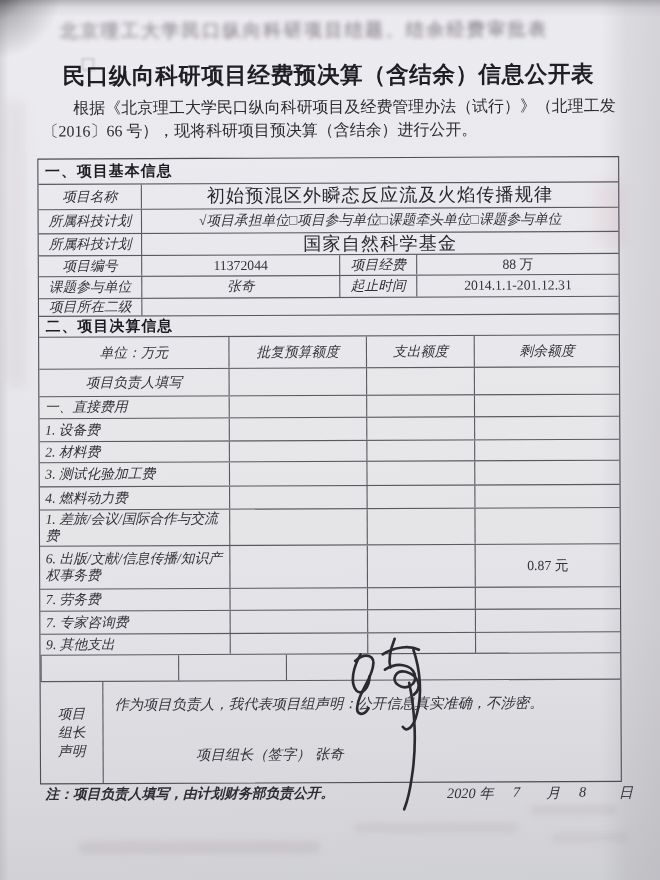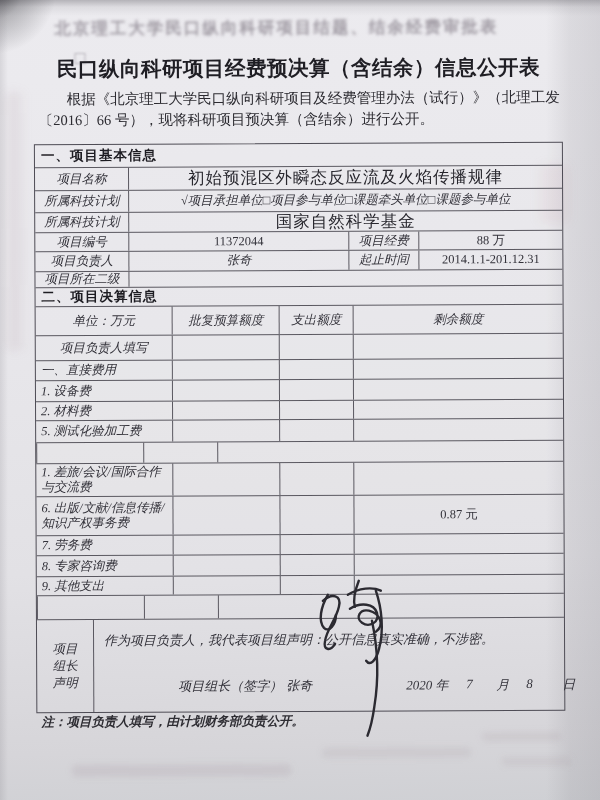--- a/index.html
+++ b/index.html
@@ -51,33 +51,33 @@
   .center{justify-content:center;text-align:center;}
   .kai{font-style:italic;}
   .sechead{
     font-family:"Liberation Sans","DejaVu Sans",sans-serif;font-weight:bold;
     font-size:13.5px;color:#1d1c22;letter-spacing:1px;padding-left:6px;align-items:center;display:flex;
   }
   .bigval{font-size:16.5px;color:#28272e;letter-spacing:1px;}
   .h22{height:22px}.h23{height:23px}.h20{height:20px}.h21{height:21px}.h19{height:19px}
   .h16{height:16px}.h29{height:29px}.h25{height:25px}.h33{height:33px}.h39{height:39px}.h24{height:24px}.h93{height:93px}
   .w-lab1{width:93px}.w-rest{flex:1}
-  .w-num{width:220px}.w-lab2{width:70px}.w-val2{flex:1}
-  .w-c1{width:136px}.w-c2{width:107px}.w-c3{width:74px}.w-c4{flex:1}
+  .w-num{width:180px}.w-lab2{width:70px}.w-val2{flex:1}
+  .w-c1{width:172px}.w-c2{width:125px}.w-c3{width:98px}.w-c4{flex:1}
   .lpad{justify-content:flex-start;padding-left:5px;}
   .wrap2{line-height:15px;padding:2px 6px 2px 5px;justify-content:flex-start;}
 
   .decl-label{width:56px;display:flex;align-items:center;justify-content:center;
     white-space:pre-line;text-align:right;line-height:17px;font-style:italic;}
   .decl-body{flex:1;border-left:1px solid #5a5860;position:relative;overflow:visible;}
   .decl-statement{position:absolute;left:10px;top:12px;font-size:13px;}
   .decl-signline{position:absolute;left:0;top:58px;width:100%;height:20px;font-size:13px;}
   .sign-label{position:absolute;left:84px;}
   .sign-name{position:absolute;left:192px;}
-  .dy{position:absolute;}
+  .dy{position:absolute;margin-top:36px;}
   .d0{left:312px}.d1{left:372px}.d2{left:402px}.d3{left:432px}.d4{left:468px}
   .signature-svg{position:absolute;left:218px;top:-46px;width:90px;height:182px;overflow:visible;z-index:3;}
 
   .footnote{position:absolute;left:40px;top:713px;font-size:12.5px;font-weight:bold;color:#2e2d33;}
 </style>
 </head>
 <body>
 
 <div class="shade topband"></div>
 <div class="shade tlcorner"></div>
@@ -124,21 +124,21 @@
     </div>
 
     <div class="row h19">
       <div class="cell w-lab1 center kai">项目编号</div>
       <div class="cell w-num bl center">11372044</div>
       <div class="cell w-lab2 bl center kai">项目经费</div>
       <div class="cell w-val2 bl center">88 万</div>
     </div>
 
     <div class="row h20">
-      <div class="cell w-lab1 center kai">项目负责人</div>
+      <div class="cell w-lab1 center kai">课题参与单位</div>
       <div class="cell w-num bl center kai">张奇</div>
       <div class="cell w-lab2 bl center kai">起止时间</div>
       <div class="cell w-val2 bl center">2014.1.1-201.12.31</div>
     </div>
 
     <div class="row h16">
       <div class="cell w-lab1 center kai">项目所在二级</div>
       <div class="cell w-rest bl"></div>
     </div>
 
@@ -175,27 +175,28 @@
     </div>
 
     <div class="row h19">
       <div class="cell w-c1 lpad kai">2. 材料费</div>
       <div class="cell w-c2 bl center"></div>
       <div class="cell w-c3 bl center"></div>
       <div class="cell w-c4 bl center"></div>
     </div>
 
     <div class="row h22">
-      <div class="cell w-c1 lpad kai">5. 测试化验加工费</div>
+      <div class="cell w-c1 lpad kai">3. 测试化验加工费</div>
       <div class="cell w-c2 bl center"></div>
       <div class="cell w-c3 bl center"></div>
       <div class="cell w-c4 bl center"></div>
     </div>
 
     <div class="row h21">
+      <div class="cell w-c1 lpad kai">4. 燃料动力费</div>
       <div class="cell w-c2 bl center"></div>
       <div class="cell w-c3 bl center"></div>
       <div class="cell w-c4 bl center"></div>
     </div>
 
     <div class="row h33">
       <div class="cell w-c1 wrap2 kai">1. 差旅/会议/国际合作与交流费</div>
       <div class="cell w-c2 bl center"></div>
       <div class="cell w-c3 bl center"></div>
       <div class="cell w-c4 bl center"></div>
@@ -209,21 +210,21 @@
     </div>
 
     <div class="row h20">
       <div class="cell w-c1 lpad kai">7. 劳务费</div>
       <div class="cell w-c2 bl center"></div>
       <div class="cell w-c3 bl center"></div>
       <div class="cell w-c4 bl center"></div>
     </div>
 
     <div class="row h21">
-      <div class="cell w-c1 lpad kai">8. 专家咨询费</div>
+      <div class="cell w-c1 lpad kai">7. 专家咨询费</div>
       <div class="cell w-c2 bl center"></div>
       <div class="cell w-c3 bl center"></div>
       <div class="cell w-c4 bl center"></div>
     </div>
 
     <div class="row h19">
       <div class="cell w-c1 lpad kai">9. 其他支出</div>
       <div class="cell w-c2 bl center"></div>
       <div class="cell w-c3 bl center"></div>
       <div class="cell w-c4 bl center"></div>

